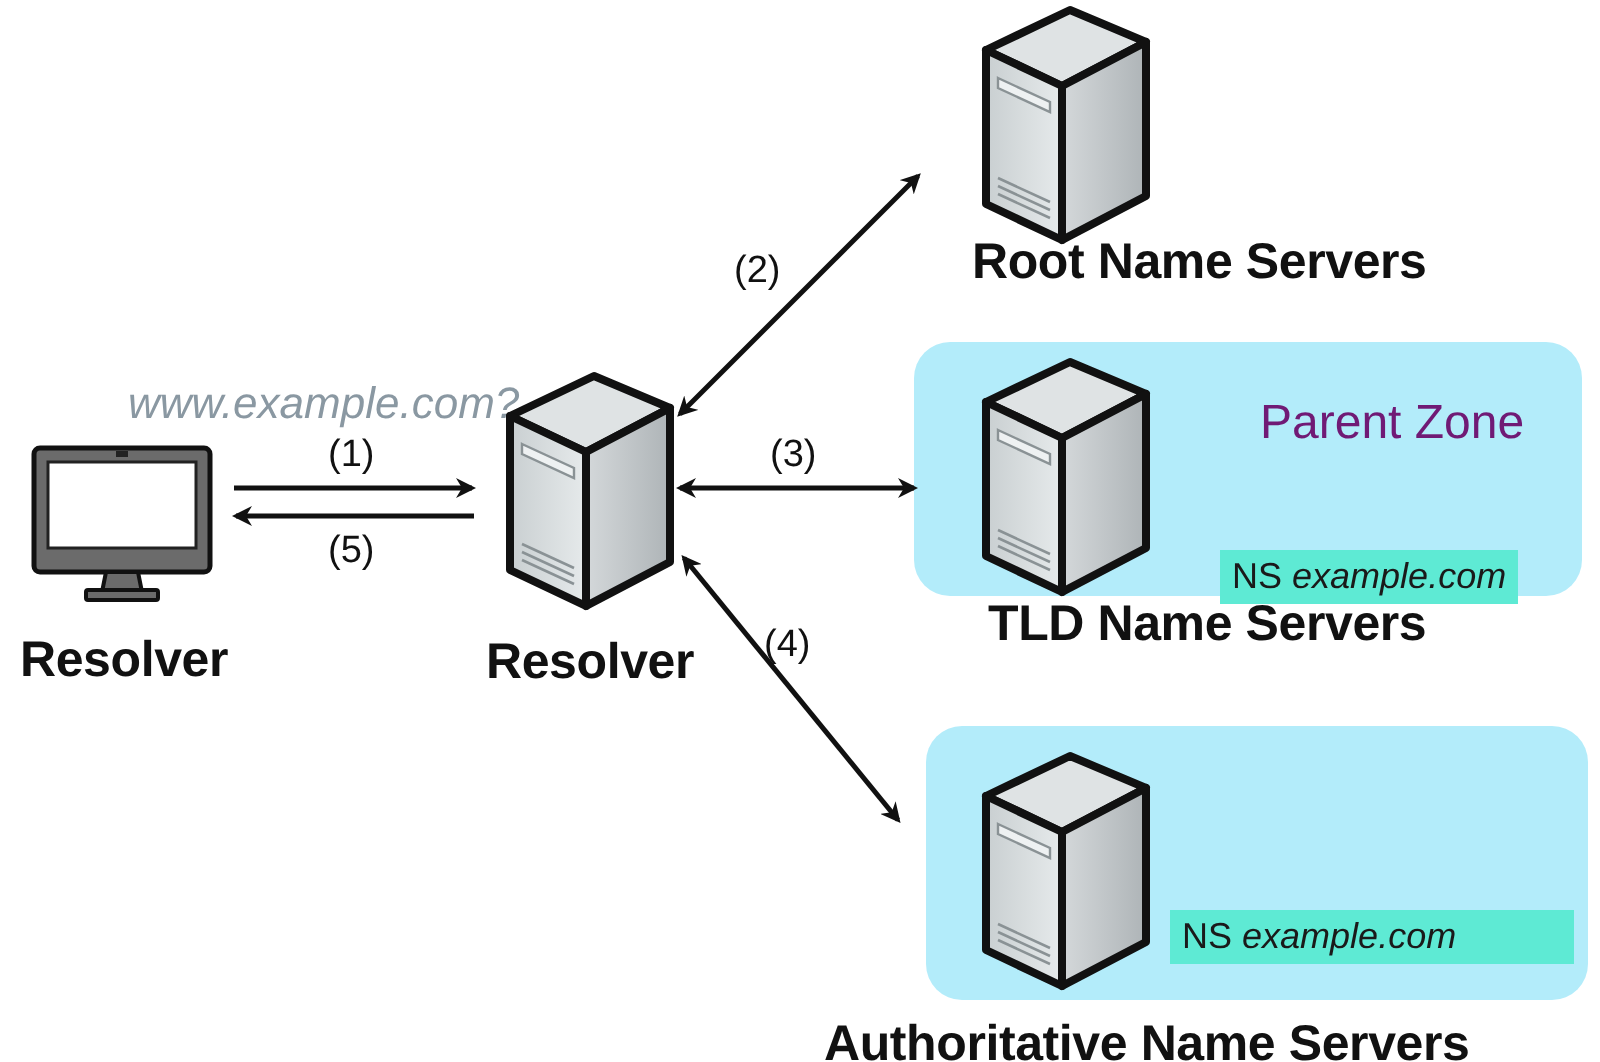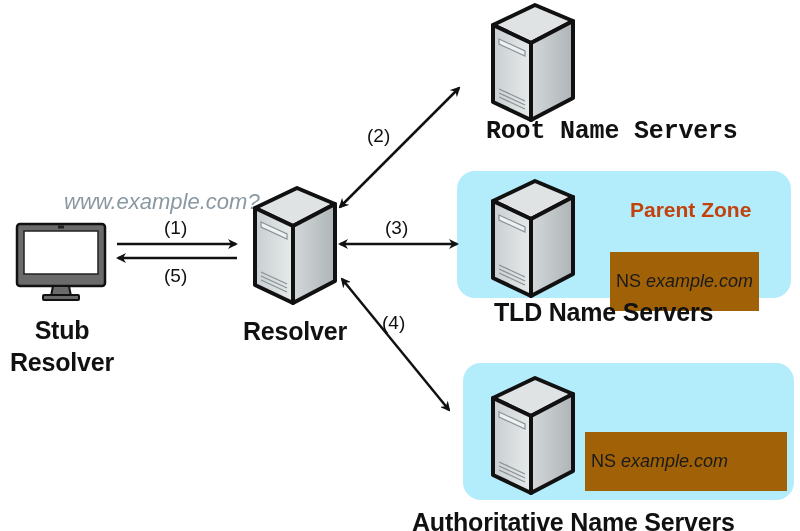--- a/index.html
+++ b/index.html
@@ -1,22 +1,22 @@
 <!DOCTYPE html>
 <html><head>
 <meta charset="utf-8">
 <style>
   html, body { margin:0; padding:0; background:#ffffff; }
   body { width:800px; height:531px; position:relative; overflow:hidden;
          font-family:"Liberation Sans", sans-serif; color:#111; }
   .zone { position:absolute; background:#b3ecfa; border-radius:18px; }
   .bold-label { position:absolute; font-weight:bold; font-size:25px; color:#111; white-space:nowrap; text-align:center; letter-spacing:-0.2px; }
   .step { position:absolute; font-size:19px; color:#111; }
-  .zone-title { position:absolute; font-size:21px; color:#c2410c; text-align:center; white-space:nowrap;font-weight:bold; }
-  .record-box { position:absolute; background:#a16207; font-size:18px; color:#1a1a1a; padding:18px 6px; line-height:23px; }
+  .zone-title { position:absolute; font-size:24px; color:#701a75; text-align:center; white-space:nowrap; }
+  .record-box { position:absolute; background:#5eead4; font-size:18px; color:#1a1a1a; padding:2px 6px; line-height:23px;margin-top:23px; }
   .record-box i { font-style:italic; }
   .query { position:absolute; font-size:22px; font-style:italic; color:#8a98a2; white-space:nowrap; }
   svg.layer { position:absolute; left:0; top:0; }
 </style>
 </head>
 <body>
 
 <div class="zone" style="left:457px; top:171px; width:334px; height:127px;"></div>
 <div class="zone" style="left:463px; top:363px; width:331px; height:137px;"></div>
 
@@ -74,29 +74,28 @@
 
 <div class="query" style="left:36px; top:189px;margin-left:28px;">www.example.com?</div>
 
 <div class="step" style="left:164px; top:217px;">(1)</div>
 <div class="step" style="left:164px; top:265px;">(5)</div>
 <div class="step" style="left:367px; top:125px;">(2)</div>
 <div class="step" style="left:385px; top:217px;">(3)</div>
 <div class="step" style="left:382px; top:312px;">(4)</div>
 
 <div class="bold-label" style="left:0px; top:314px; width:124px; line-height:32px;">
-  <div>Stub</div>
   <div>Resolver</div>
 </div>
 
 <div class="bold-label" style="left:222px; top:314px; width:146px; line-height:34px;">
   <div>Resolver</div>
 </div>
 
-<div class="bold-label" style="left:486px; top:117px;font-family:Liberation Mono, monospace;">Root Name Servers</div>
+<div class="bold-label" style="left:486px; top:117px;">Root Name Servers</div>
 
 <div class="zone-title" style="left:630px; top:198px;">Parent Zone</div>
 <div class="record-box" style="left:610px; top:252px;">
   <div><span>NS</span> <i>example.com</i></div>
 </div>
 <div class="bold-label" style="left:494px; top:298px;">TLD Name Servers</div>
 
 <div class="zone-title" style="left:583px; top:372px; width:210px; line-height:26px;">
 </div>
 <div class="record-box" style="left:585px; top:432px; width:190px;">

